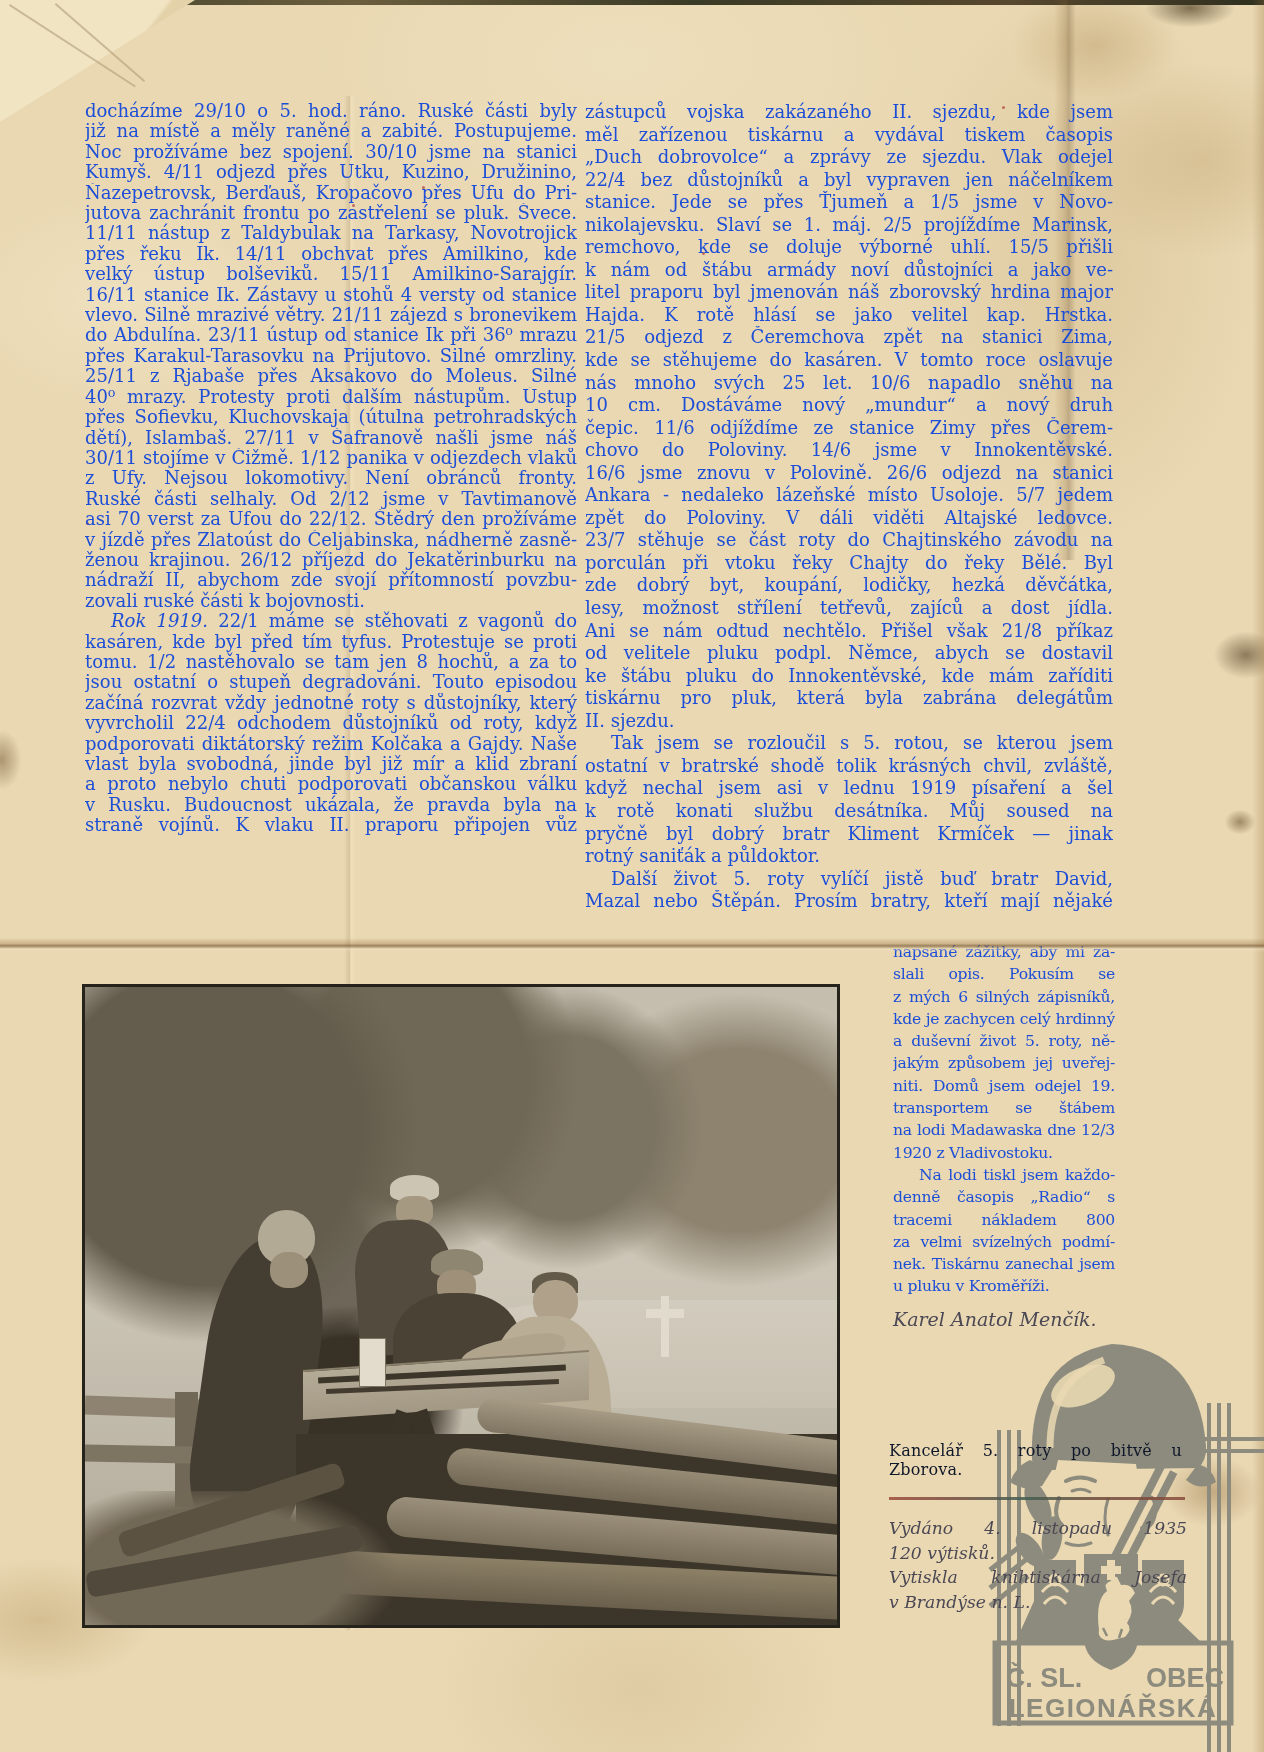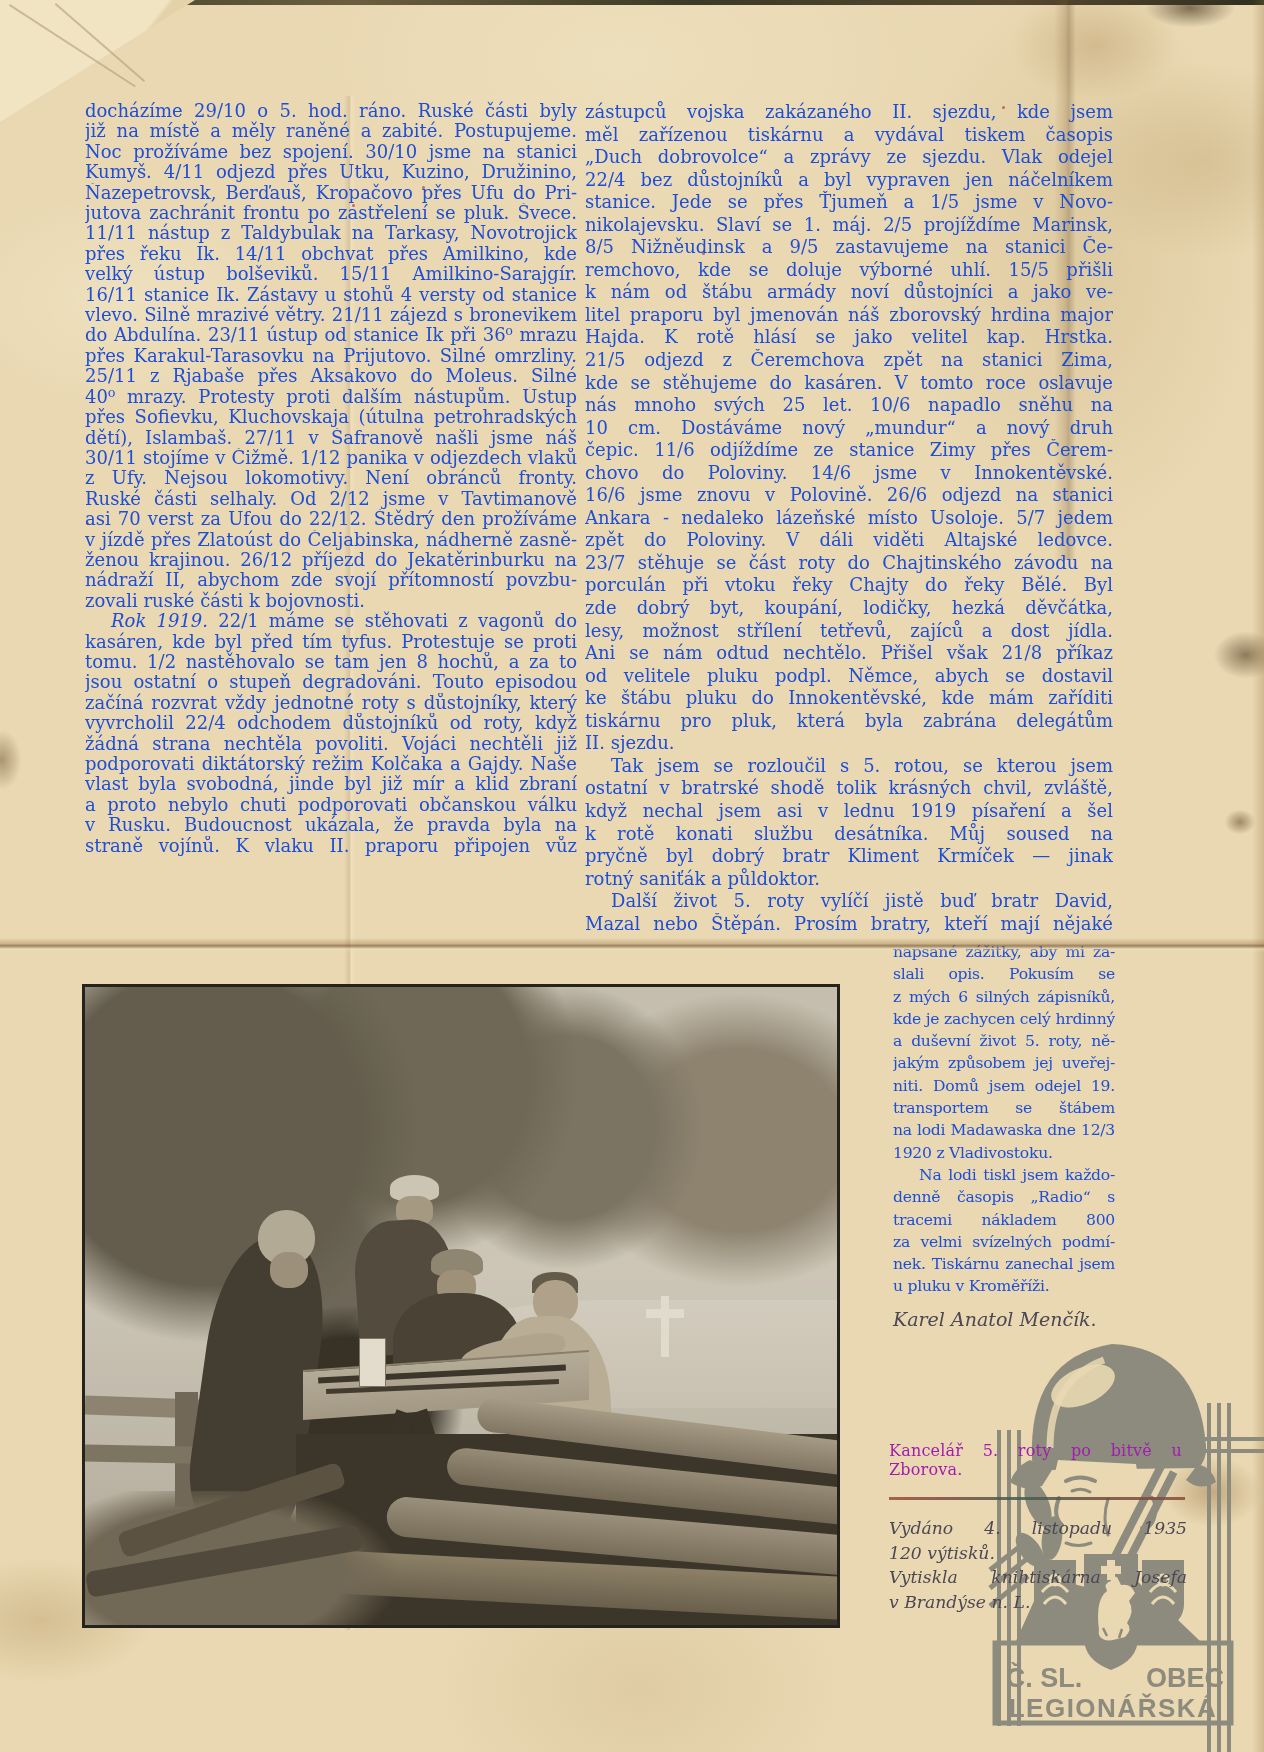--- a/index.html
+++ b/index.html
@@ -40,21 +40,21 @@
   .tl{height:var(--lh);line-height:var(--lh);text-align:justify;text-align-last:justify;
       overflow:hidden;}
   .tl.end{text-align-last:left;}
   .tl.ind{text-indent:26px;}
   .it{font-style:italic;}
   #leftcol{left:85px;top:101px;width:492px;font-size:18px;--lh:20.42px;}
   #rightcol{left:585px;top:101px;width:528px;font-size:18px;--lh:22.55px;}
   #narrowcol{left:893px;top:941px;width:222px;font-size:15.6px;--lh:22.3px;letter-spacing:-0.25px;}
   #signature{left:893px;top:1308px;width:289px;font-size:19px;color:#4b4854;
       text-align:left;font-style:italic;}
-  #caption{left:889px;top:1441px;width:293px;font-size:16px;color:#a21caf;
+  #caption{left:889px;top:1441px;width:293px;font-size:16px;color:#0f172a;
       text-align:justify;text-align-last:justify;letter-spacing:.2px;}
   #rule{left:889px;top:1497px;width:296px;height:3px;opacity:.85;background:
       linear-gradient(90deg,#9c4b3c,#7a4a3f 20%,#3f5e52 45%,#6e4a3c 70%,#8a4b3c);}
   #colophon{left:889px;top:1516px;width:298px;font-size:17.2px;--lh:24.6px;
       font-style:italic;color:#4b4854;z-index:6;}
   
   #photo{left:82px;top:984px;width:752px;height:638px;border:3px solid #26231d;
       background:linear-gradient(180deg,#cbc7bc 0%,#d4d0c5 45%,#c6c2b7 68%,#b0aa9c 100%);
       overflow:hidden;z-index:3;}
   #photo .abs{position:absolute;}
@@ -109,35 +109,33 @@
       <div class="tl"><span>v jízdě přes Zlatoúst do Čeljabinska, nádherně zasně-</span></div>
       <div class="tl"><span>ženou krajinou. 26/12 příjezd do Jekatěrinburku na</span></div>
       <div class="tl"><span>nádraží II, abychom zde svojí přítomností povzbu-</span></div>
       <div class="tl end"><span>zovali ruské části k bojovnosti.</span></div>
       <div class="tl ind"><span class="it">Rok 1919.</span><span> 22/1 máme se stěhovati z vagonů do</span></div>
       <div class="tl"><span>kasáren, kde byl před tím tyfus. Protestuje se proti</span></div>
       <div class="tl"><span>tomu. 1/2 nastěhovalo se tam jen 8 hochů, a za to</span></div>
       <div class="tl"><span>jsou ostatní o stupeň degradováni. Touto episodou</span></div>
       <div class="tl"><span>začíná rozvrat vždy jednotné roty s důstojníky, který</span></div>
       <div class="tl"><span>vyvrcholil 22/4 odchodem důstojníků od roty, když</span></div>
-      <div class="tl"><span>žádná strana nechtěla povoliti. Vojáci nechtěli již</span></div>
       <div class="tl"><span>podporovati diktátorský režim Kolčaka a Gajdy. Naše</span></div>
       <div class="tl"><span>vlast byla svobodná, jinde byl již mír a klid zbraní</span></div>
       <div class="tl"><span>a proto nebylo chuti podporovati občanskou válku</span></div>
       <div class="tl"><span>v Rusku. Budoucnost ukázala, že pravda byla na</span></div>
       <div class="tl"><span>straně vojínů. K vlaku II. praporu připojen vůz</span></div>
     </div>
   <div class="abs col z5" id="rightcol">
       <div class="tl"><span>zástupců vojska zakázaného II. sjezdu, kde jsem</span></div>
       <div class="tl"><span>měl zařízenou tiskárnu a vydával tiskem časopis</span></div>
       <div class="tl"><span>„Duch dobrovolce“ a zprávy ze sjezdu. Vlak odejel</span></div>
       <div class="tl"><span>22/4 bez důstojníků a byl vypraven jen náčelníkem</span></div>
       <div class="tl"><span>stanice. Jede se přes Ťjumeň a 1/5 jsme v Novo-</span></div>
       <div class="tl"><span>nikolajevsku. Slaví se 1. máj. 2/5 projíždíme Marinsk,</span></div>
-      <div class="tl"><span>8/5 Nižněudinsk a 9/5 zastavujeme na stanici Če-</span></div>
       <div class="tl"><span>remchovo, kde se doluje výborné uhlí. 15/5 přišli</span></div>
       <div class="tl"><span>k nám od štábu armády noví důstojníci a jako ve-</span></div>
       <div class="tl"><span>litel praporu byl jmenován náš zborovský hrdina major</span></div>
       <div class="tl"><span>Hajda. K rotě hlásí se jako velitel kap. Hrstka.</span></div>
       <div class="tl"><span>21/5 odjezd z Čeremchova zpět na stanici Zima,</span></div>
       <div class="tl"><span>kde se stěhujeme do kasáren. V tomto roce oslavuje</span></div>
       <div class="tl"><span>nás mnoho svých 25 let. 10/6 napadlo sněhu na</span></div>
       <div class="tl"><span>10 cm. Dostáváme nový „mundur“ a nový druh</span></div>
       <div class="tl"><span>čepic. 11/6 odjíždíme ze stanice Zimy přes Čerem-</span></div>
       <div class="tl"><span>chovo do Poloviny. 14/6 jsme v Innokentěvské.</span></div>

